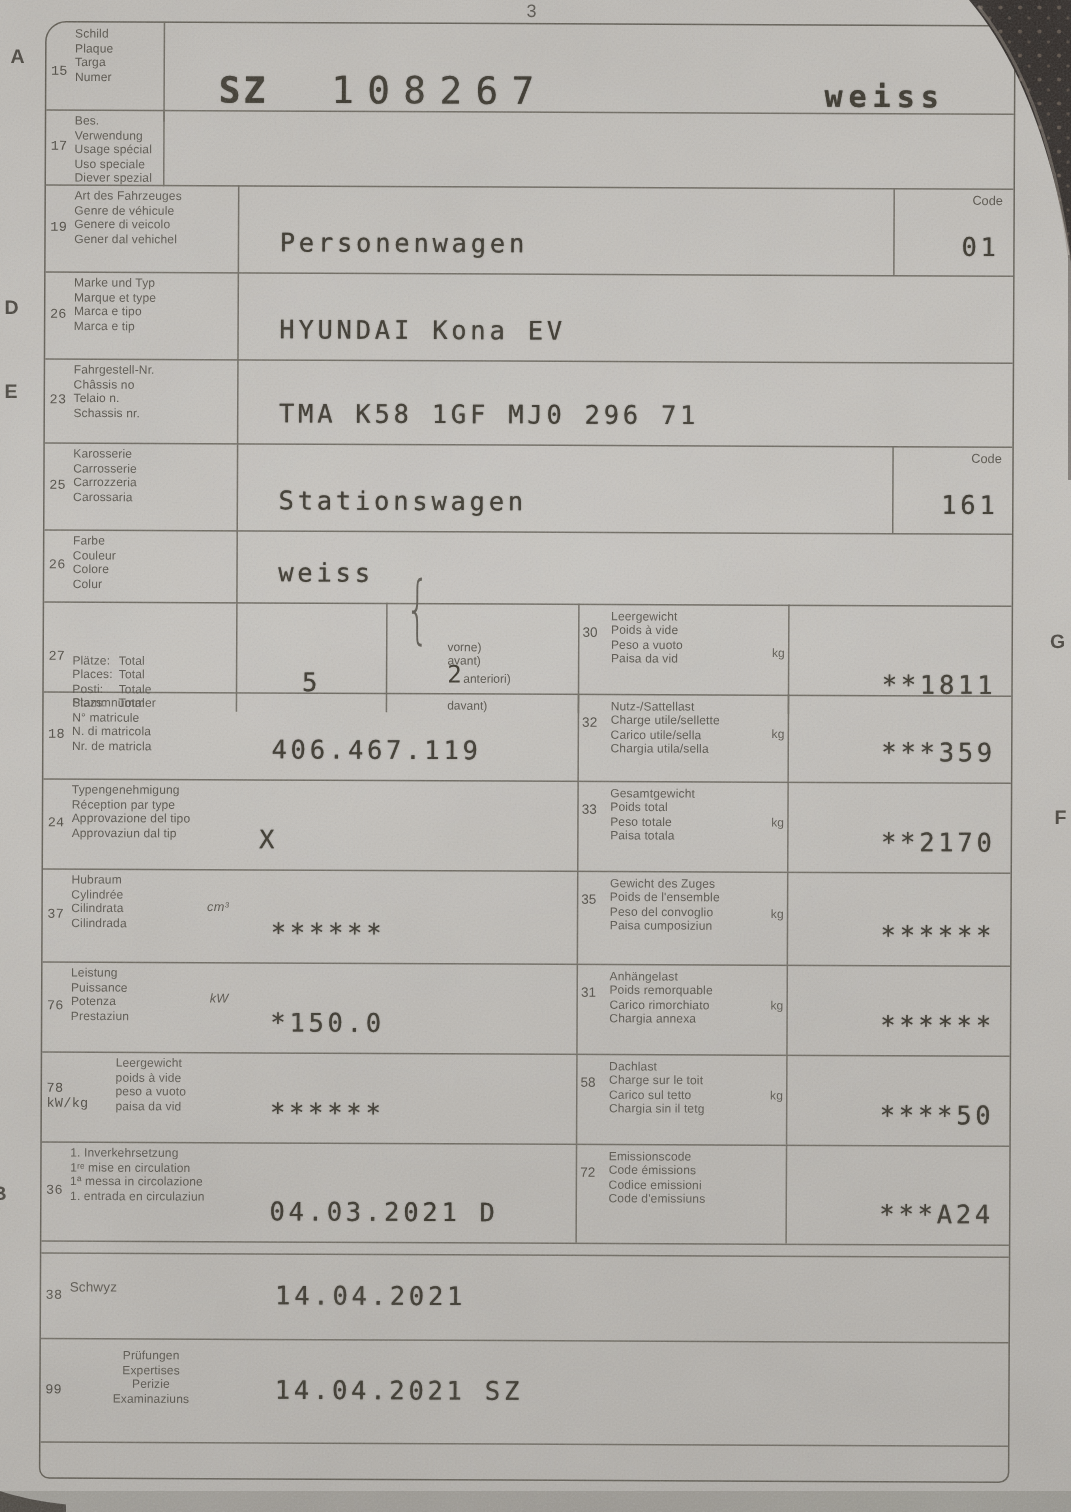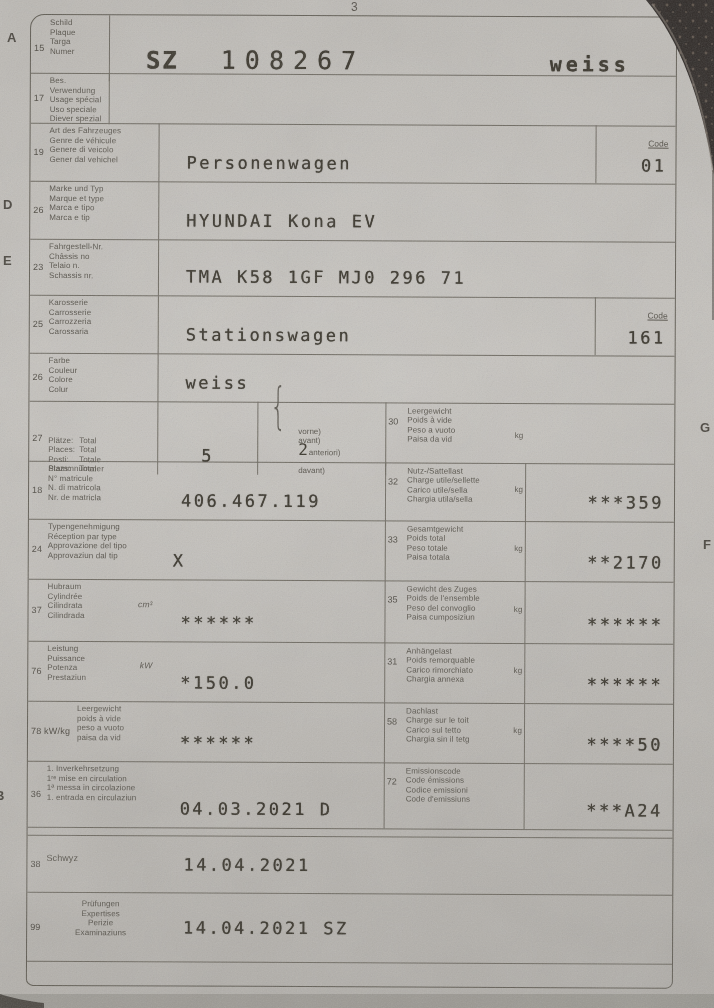--- a/index.html
+++ b/index.html
@@ -12,27 +12,27 @@
   #doc{position:absolute;left:30px;top:14px;width:645px;height:970px;
     border:1.4px solid #5e5a51;border-radius:14px 16px 7px 7px;
     transform:rotate(.25deg);transform-origin:30px 30px;}
   .row{position:absolute;left:0;right:0;display:grid;border-bottom:1px solid #6b675e;}
   .g-narrow{grid-template-columns:16px 62px 1fr;}
   .g-simple{grid-template-columns:16px 112px 1fr;}
   .g-code{grid-template-columns:16px 112px 1fr 80px;}
   .g-dual{grid-template-columns:16px 112px 228px 18px 122px 149px;}
   .g-dual27{grid-template-columns:16px 112px 100px 128px 18px 122px 149px;}
   .g-dual78{grid-template-columns:46px 82px 228px 18px 122px 149px;}
-  .nc{font-size:9px;color:#4c4840;display:flex;align-items:center;padding-left:3px;letter-spacing:.2px;}
+  .nc{font-size:9px;color:#4c4840;display:flex;align-items:center;padding-left:3px;letter-spacing:.2px;font-family:Liberation Mono, monospace;}
   .lc{font-size:8px;line-height:9.6px;color:#545048;padding:3px 0 0 3px;white-space:pre-line;position:relative;letter-spacing:.1px;}
   .vc{border-left:1px solid #6b675e;display:flex;align-items:flex-end;padding:0 0 9px 27px;}
   .mono{font-family:"DejaVu Sans Mono",monospace;font-size:17px;color:#363228;letter-spacing:2.5px;
         text-shadow:0 0 .8px rgba(52,48,42,.85);}
   .cc{border-left:1px solid #6b675e;position:relative;}
-  .ch{position:absolute;top:13px;right:7px;font-size:8.5px;color:#545048;text-decoration:underline;}
+  .ch{position:absolute;top:3px;right:7px;font-size:8.5px;color:#545048;}
   .cv{position:absolute;bottom:8px;right:9px;}
   .rnum{border-left:1px solid #6b675e;font-size:9px;color:#4c4840;padding:14px 0 0 2px;}
   .rlab{font-size:8px;line-height:9.4px;color:#545048;padding:4px 0 0 4px;white-space:pre-line;position:relative;letter-spacing:.1px;}
   .unit{position:absolute;right:2px;top:38%;font-size:8px;color:#545048;}
   .unit-l{position:absolute;right:4px;top:34%;font-size:8.5px;color:#545048;font-style:italic;}
   .rv{border-left:1px solid #6b675e;display:flex;align-items:flex-end;justify-content:flex-end;padding:0 10px 9px 0;}
   .vl{display:flex;align-items:flex-end;padding:0 0 9px 24px;}
   .center5{justify-content:center;padding-left:0;}
   
   .plate{border-left:1px solid #6b675e;display:flex;align-items:flex-end;padding-bottom:7px;}
@@ -167,20 +167,21 @@
 avant)</span>
         <div><span class="b2">2</span><span>anteriori)</span></div>
         <span>davant)</span>
       </div>
       <div class="rnum">30</div>
       <div class="rlab"><span>Leergewicht
 Poids à vide
 Peso a vuoto
 Paisa da vid</span>
         <span class="unit">kg</span></div>
+      <div class="rv mono">**1811</div>
     </div>
 
     <div class="row g-dual" style="top:446px;height:58px;">
       <div class="nc">18</div>
       <div class="lc">Stammnummer
 N° matricule
 N. di matricola
 Nr. de matricla</div>
       <div class="vl mono">406.467.119</div>
       <div class="rnum">32</div>

